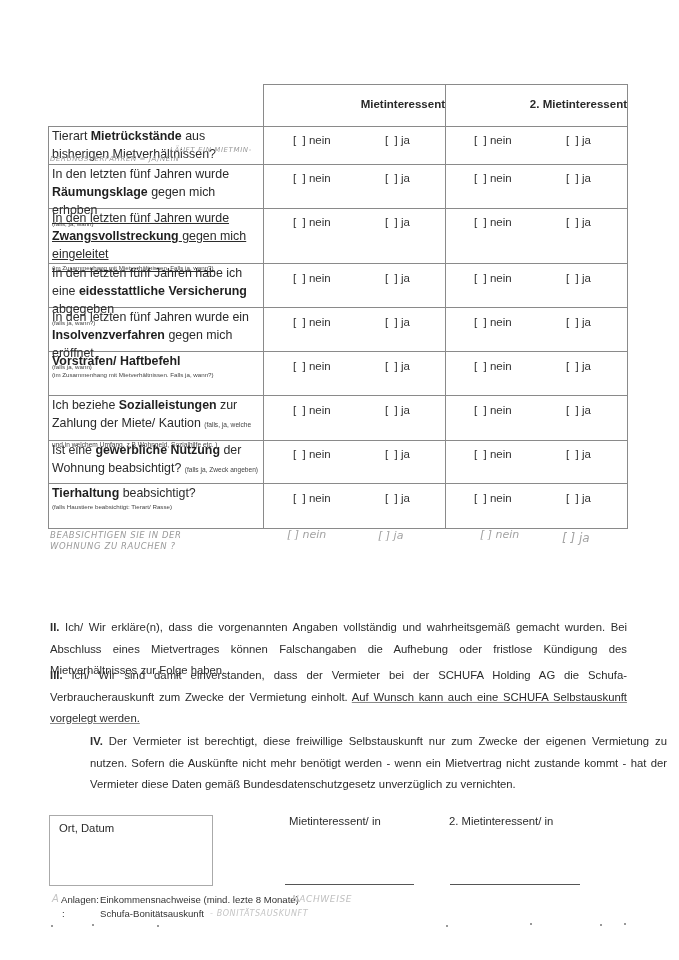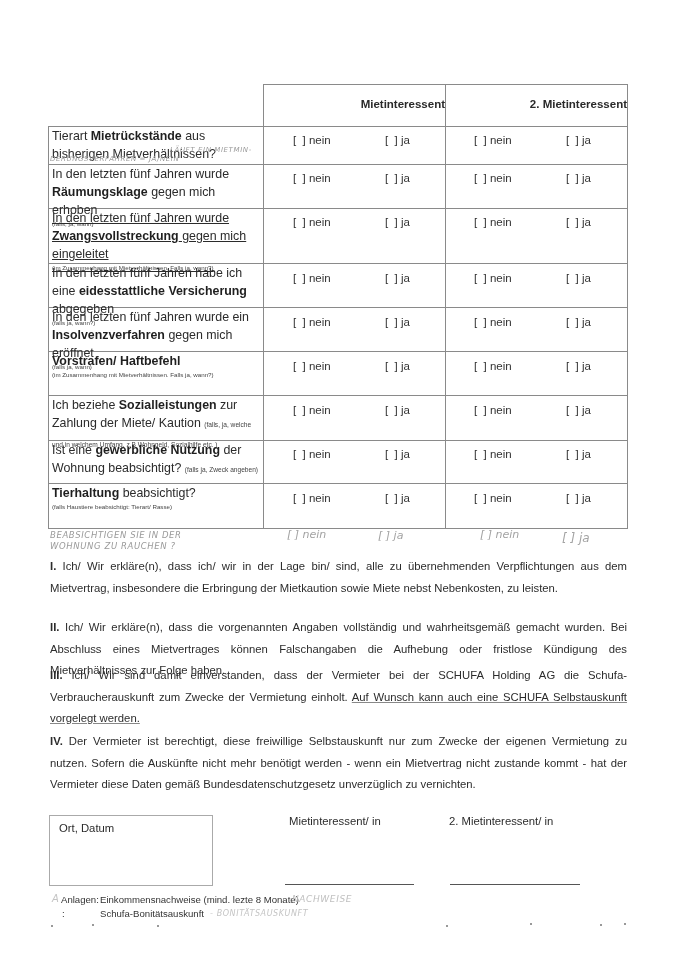--- a/index.html
+++ b/index.html
@@ -154,30 +154,27 @@
 
   <div>
     <div class="hand" style="left:50px;top:530px;font-size:8.5px;">BEABSICHTIGEN SIE IN DER</div>
     <div class="hand" style="left:50px;top:541px;font-size:8.5px;">WOHNUNG ZU RAUCHEN ?</div>
     <div class="hand-big" style="left:287px;top:528px;">[ ] nein</div>
     <div class="hand-big" style="left:378px;top:529px;">[ ] ja</div>
     <div class="hand-big" style="left:480px;top:528px;">[ ] nein</div>
     <div class="hand-big" style="left:562px;top:531px;font-size:12px;">[ ] ja</div>
   </div>
 
-  <div class="para" style="top:556px;">
-    <b>I.</b><span> Ich/ Wir erkläre(n), dass ich/ wir in der Lage bin/ sind, alle zu übernehmenden Verpflichtungen aus dem Mietvertrag, insbesondere die Erbringung der Mietkaution sowie Miete nebst Nebenkosten, zu leisten.</span>
-  </div>
   <div class="para" style="top:617px;">
     <b>II.</b><span> Ich/ Wir erkläre(n), dass die vorgenannten Angaben vollständig und wahrheitsgemäß gemacht wurden. Bei Abschluss eines Mietvertrages können Falschangaben die Aufhebung oder fristlose Kündigung des Mietverhältnisses zur Folge haben.</span>
   </div>
   <div class="para" style="top:665px;">
     <b>III.</b><span> Ich/ Wir sind damit einverstanden, dass der Vermieter bei der SCHUFA Holding AG die Schufa-Verbraucherauskunft zum Zwecke der Vermietung einholt. </span><span class="u">Auf Wunsch kann auch eine SCHUFA Selbstauskunft vorgelegt werden.</span>
   </div>
-  <div class="para" style="top:731px;">
+  <div class="para" style="top:731px;margin-left:40px;">
     <b>IV.</b><span> Der Vermieter ist berechtigt, diese freiwillige Selbstauskunft nur zum Zwecke der eigenen Vermietung zu nutzen. Sofern die Auskünfte nicht mehr benötigt werden - wenn ein Mietvertrag nicht zustande kommt - hat der Vermieter diese Daten gemäß Bundesdatenschutzgesetz unverzüglich zu vernichten.</span>
   </div>
 
   <div class="sig-box"></div>
   <div class="sig-label" style="left:59px;top:822px;">Ort, Datum</div>
   <div class="sig-label" style="left:289px;top:815px;">Mietinteressent/ in</div>
   <div class="sig-label" style="left:449px;top:815px;">2. Mietinteressent/ in</div>
   <div class="sig-line" style="left:285px;top:884px;width:129px;"></div>
   <div class="sig-line" style="left:450px;top:884px;width:130px;"></div>
 

